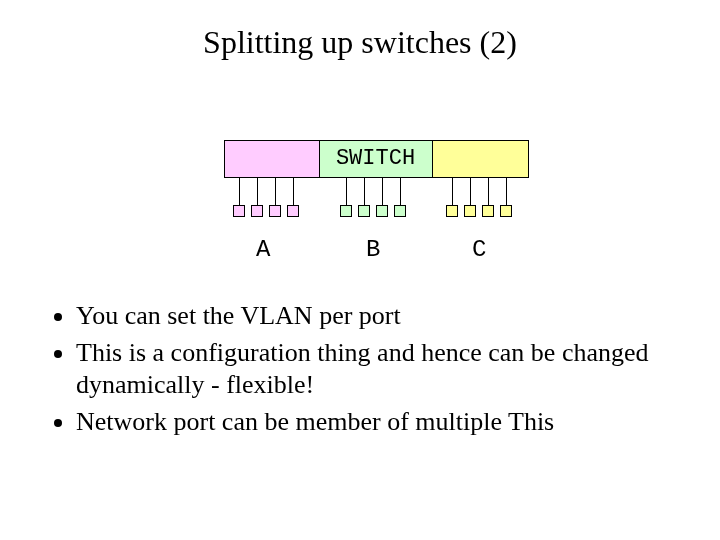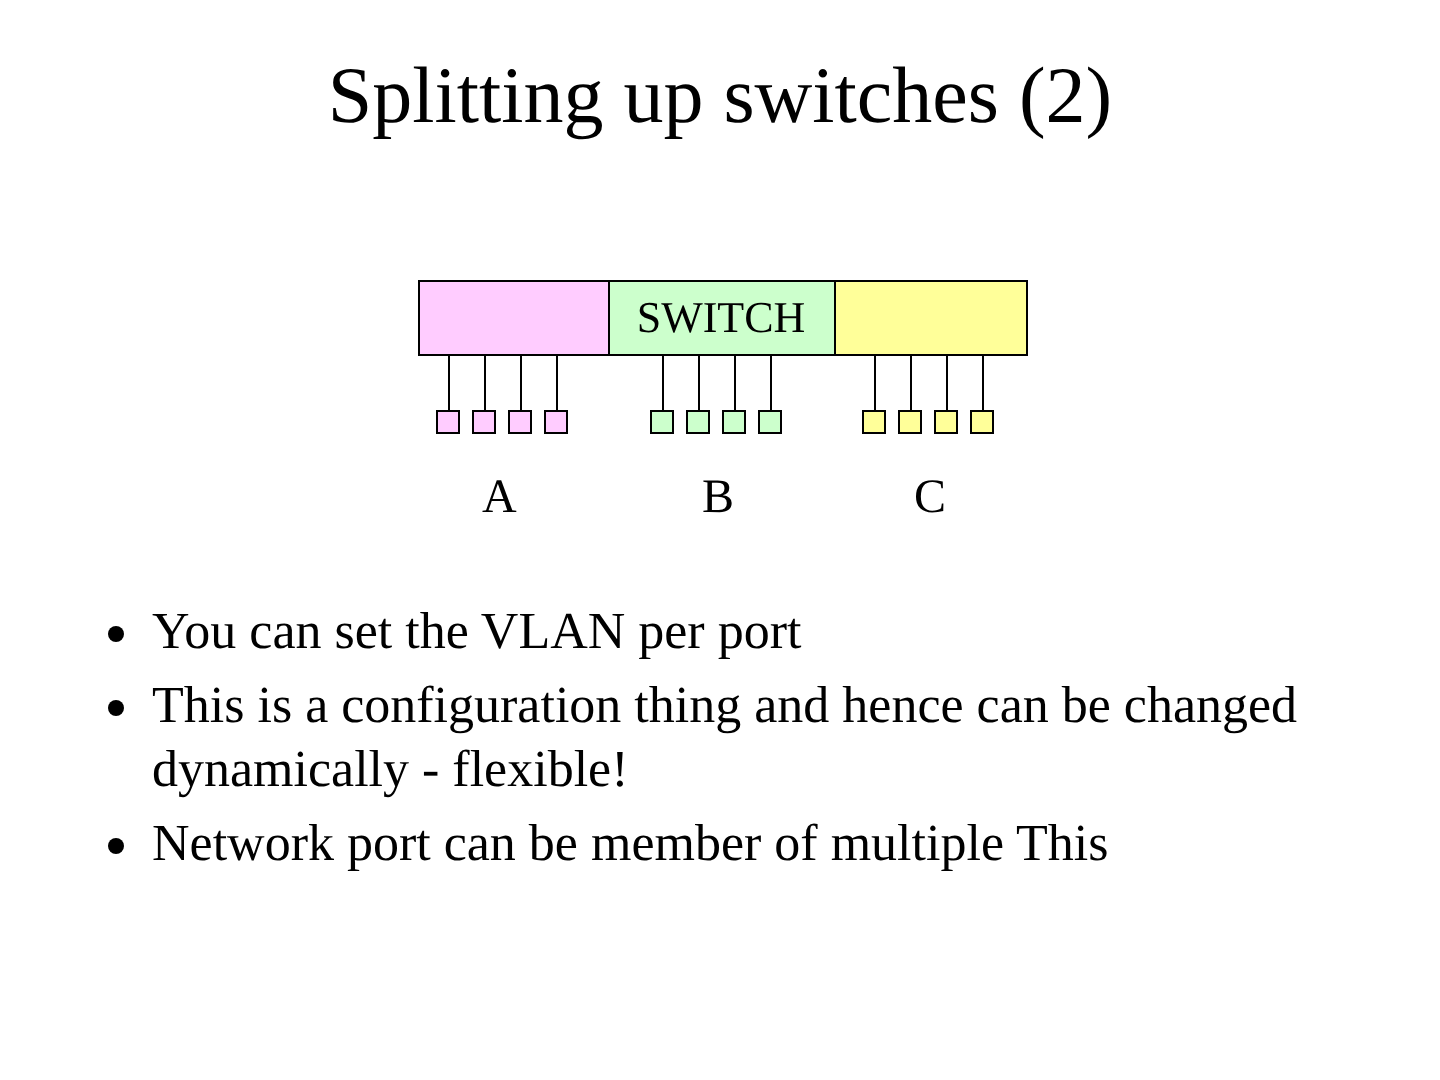--- a/index.html
+++ b/index.html
@@ -15,28 +15,29 @@
     position: relative;
     width: 720px;
     height: 540px;
   }
   .title {
     position: absolute;
     top: 24px;
     left: 0;
     width: 720px;
     text-align: center;
-    font-size: 40px;
+    font-size: 32px;
   }
   .diagram {
     position: absolute;
-    left: 209px;
+    left: 224px;
     top: 140px;
     width: 303px;
     height: 130px;
+    font-family: Liberation Mono, monospace;
   }
   .switch-body {
     position: absolute;
     left: 0;
     top: 0;
     width: 303px;
     height: 36px;
     border: 1px solid #000;
     display: flex;
   }

